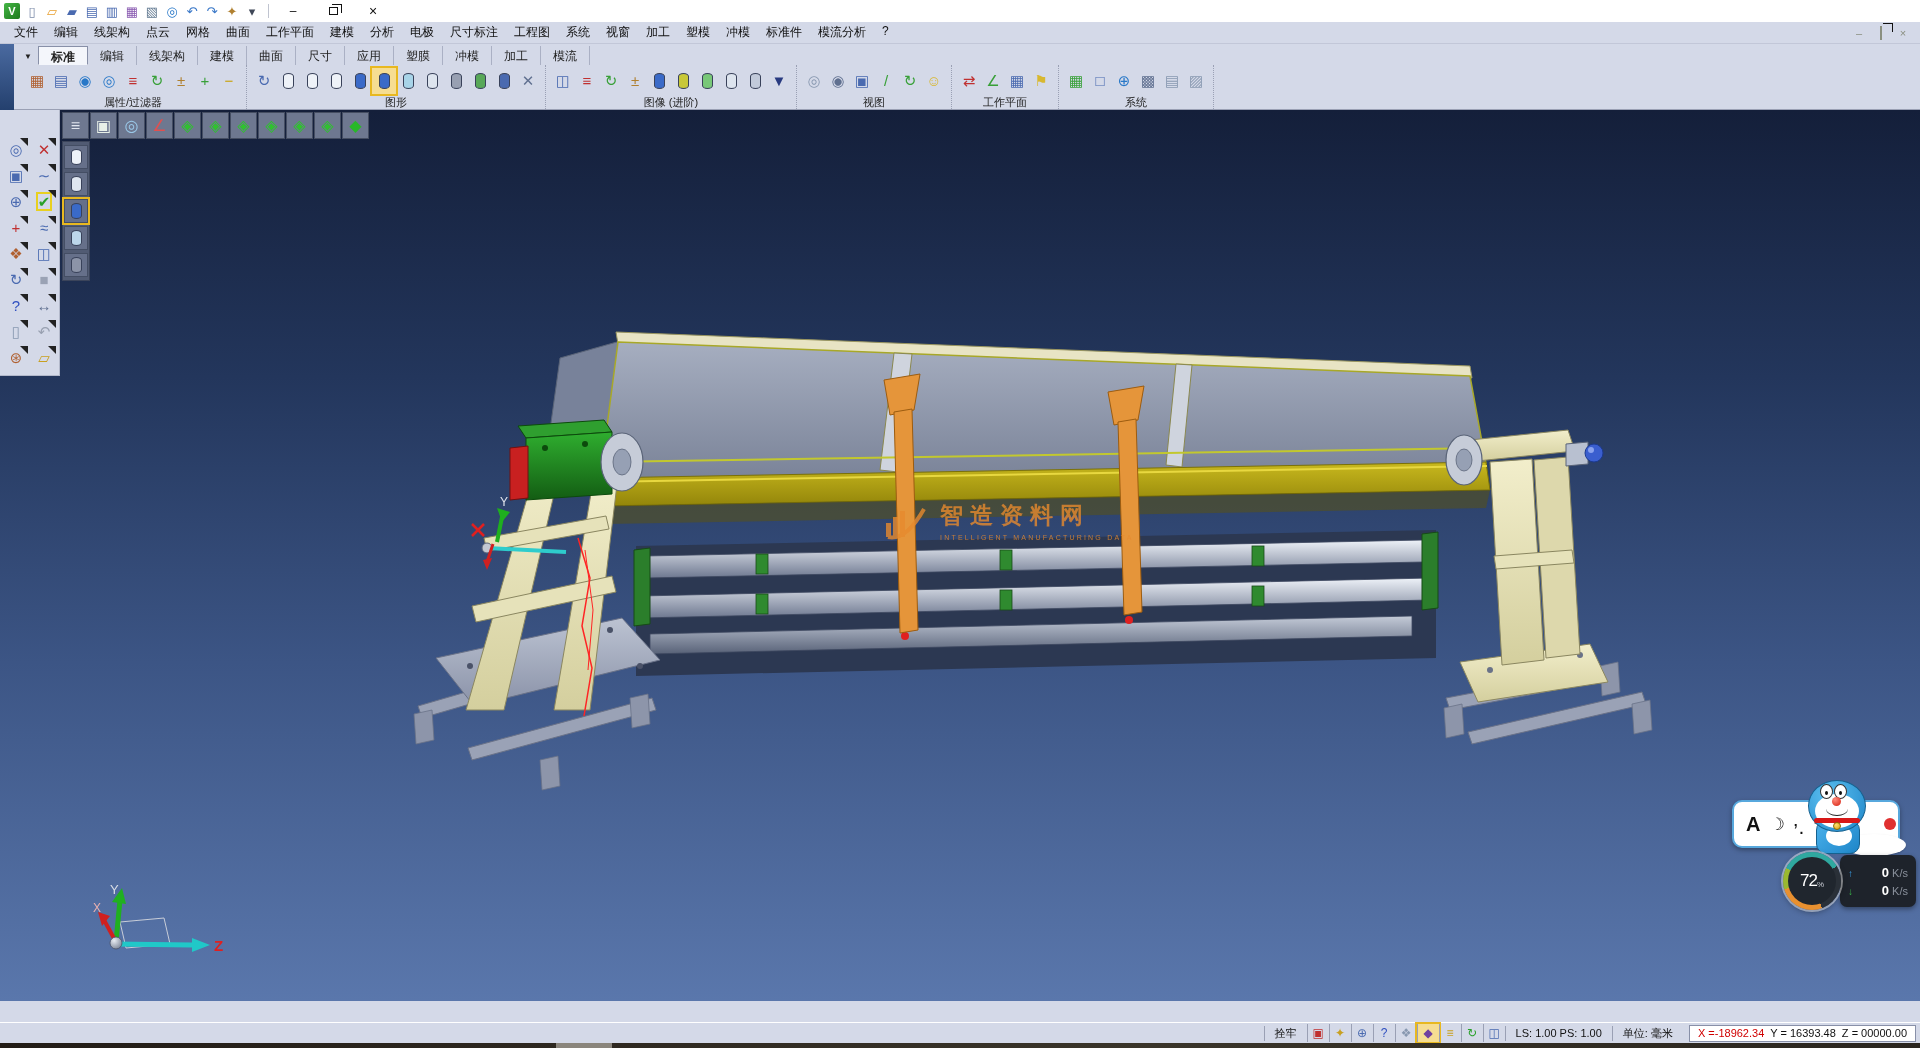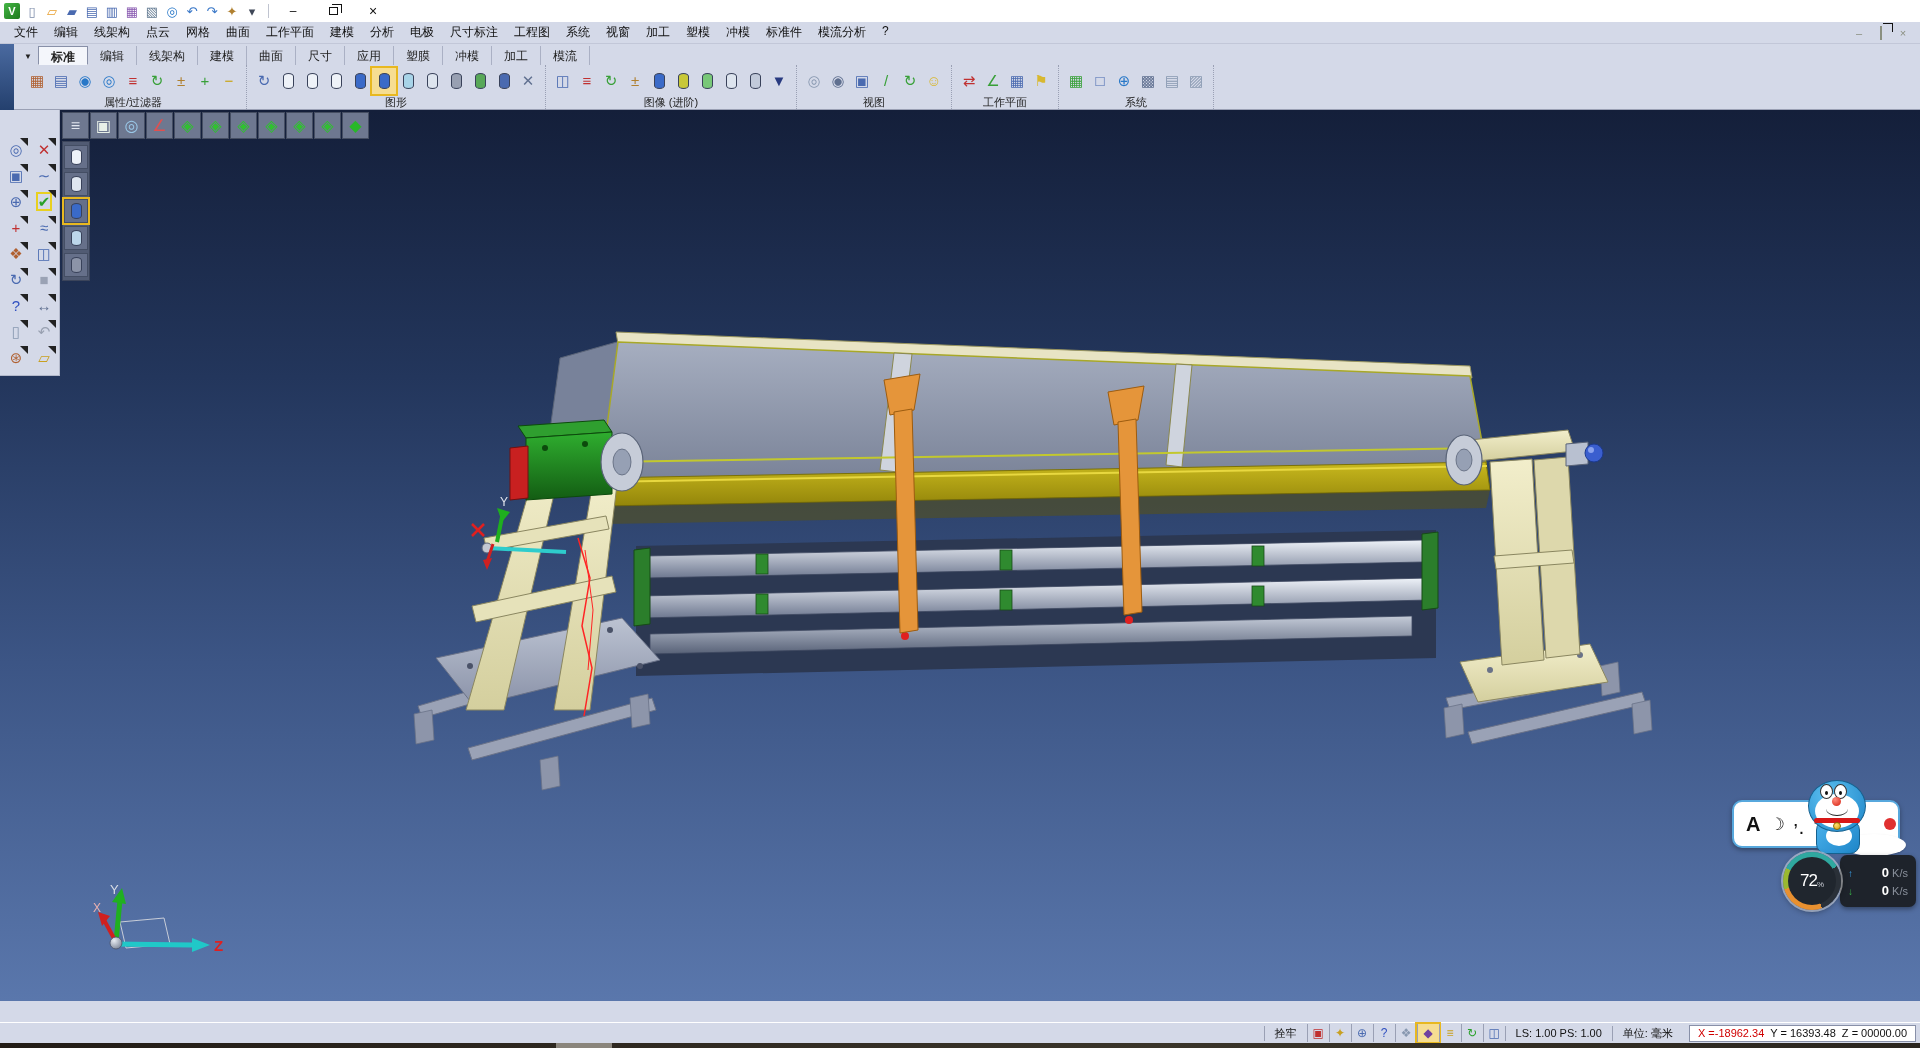--- a/index.html
+++ b/index.html
@@ -565,20 +565,32 @@
       <polygon points="1490,352 1532,349 1544,550 1502,555" fill="url(#gBeige)" stroke="#8a8660" stroke-width="1"></polygon>
       <polygon points="1494,446 1572,440 1574,453 1496,459" fill="#e6e2ba" stroke="#8a8660" stroke-width="1"></polygon>
       <polygon points="1470,330 1568,320 1575,341 1477,351" fill="url(#gBeige)" stroke="#8a8660" stroke-width="1"></polygon>
       <ellipse cx="1464" cy="350" rx="18" ry="25" fill="#c6ccd8" stroke="#5a6478" stroke-width="1.2"></ellipse>
       <ellipse cx="1464" cy="350" rx="8" ry="11" fill="#96a0b4" stroke="#5a6478" stroke-width="0.8"></ellipse>
       <polygon points="1566,334 1588,332 1588,354 1566,356" fill="#b8c0d0" stroke="#5a6478" stroke-width="1"></polygon>
       <circle cx="1594" cy="343" r="9" fill="#3a5ecf" stroke="#1c3a90" stroke-width="1"></circle>
       <circle cx="1591" cy="340" r="3" fill="#8aa2ee"></circle>
     </svg>
 
+    <div class="watermark">
+      <svg width="46" height="40">
+        <rect x="2" y="22" width="5" height="14" fill="#e78a2e"></rect>
+        <rect x="9" y="16" width="5" height="20" fill="#e78a2e"></rect>
+        <rect x="16" y="10" width="5" height="26" fill="#e78a2e"></rect>
+        <path d="M4,36 Q22,40 40,8" fill="none" stroke="#e78a2e" stroke-width="4"></path>
+      </svg>
+      <div class="wm-text">
+        <span class="wm-title">智造资料网</span>
+        <span class="wm-sub">INTELLIGENT MANUFACTURING DATA</span>
+      </div>
+    </div>
 
     <div class="view-row">
 
         <span class="vbtn">
           <span class="glyph" style="color: rgb(224, 228, 238);">≡</span>
         </span>
 
         <span class="vbtn">
           <span class="glyph" style="color: rgb(232, 240, 232);">▣</span>
         </span>

